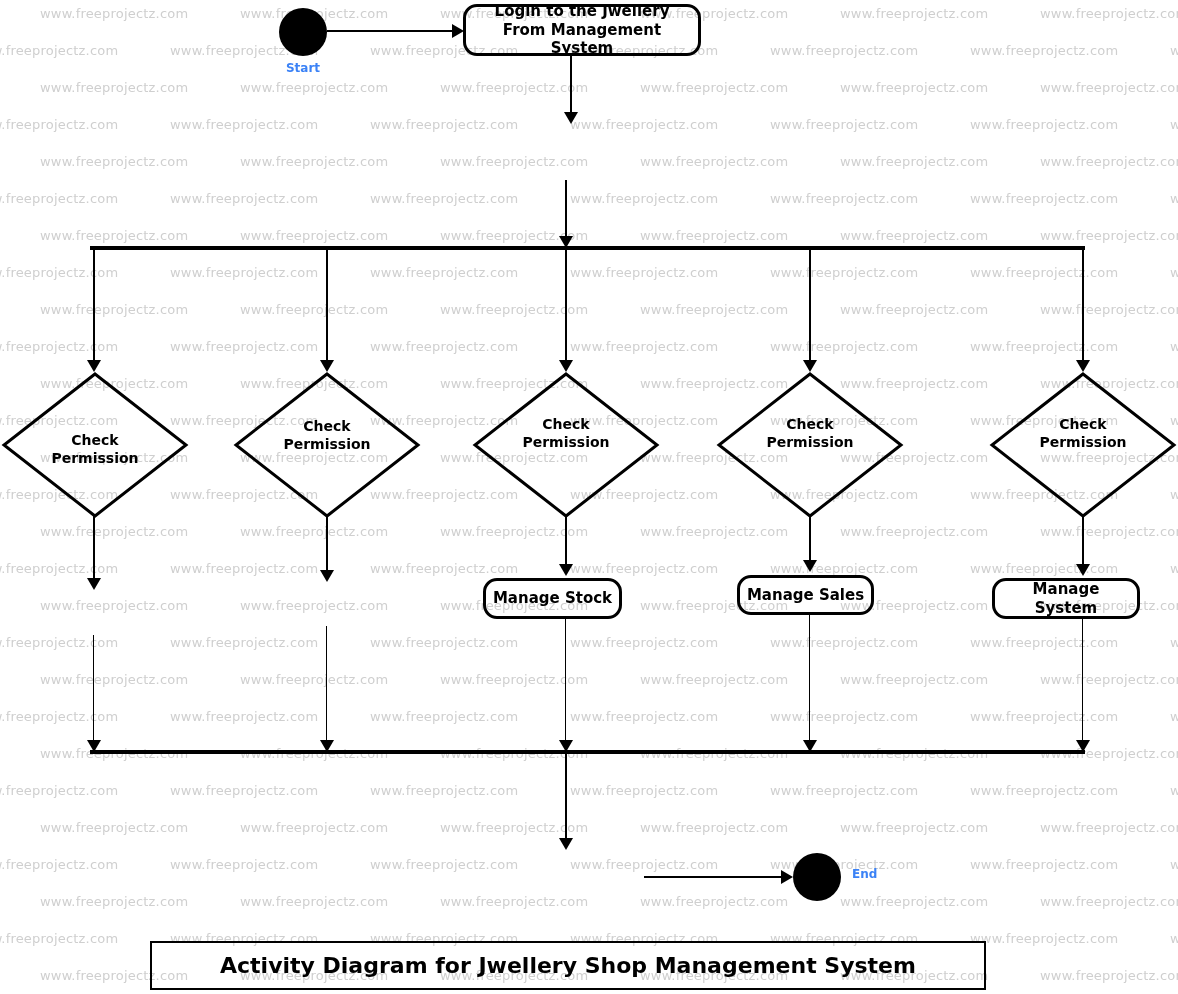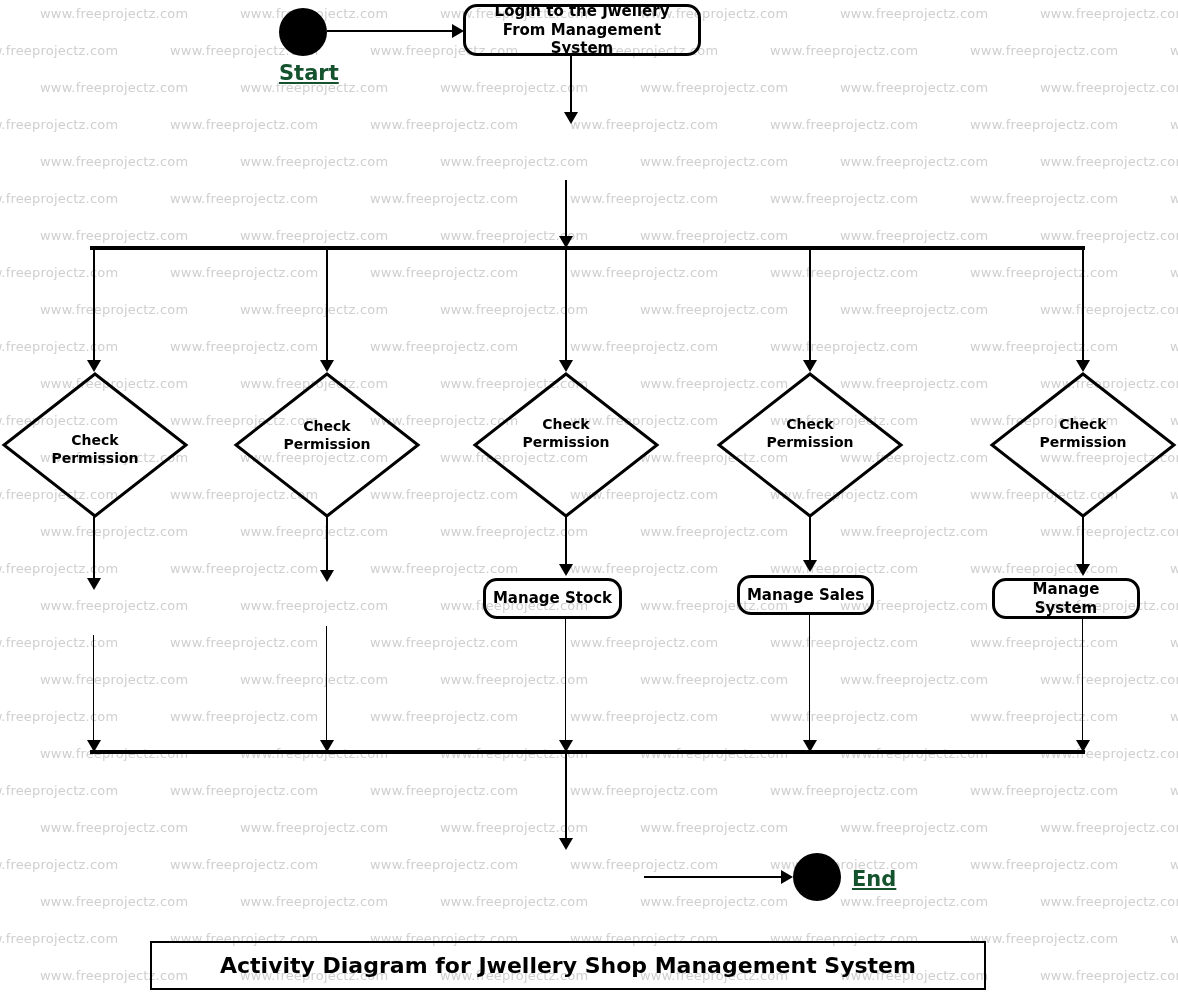--- a/index.html
+++ b/index.html
@@ -65,24 +65,23 @@
 
   
   .node-circle {
     position: absolute;
     border-radius: 50%;
     background: #000000;
   }
   .node-label {
     position: absolute;
     font-weight: bold;
-    font-size: 21px;
-    color: #14532d;
+    font-size: 12px;
+    color: #3b82f6;
     white-space: nowrap;
-    text-decoration: underline;
   }
 
   
   .diamond-wrap {
     position: absolute;
   }
   .diamond-wrap svg {
     display: block;
     overflow: visible;
   }

